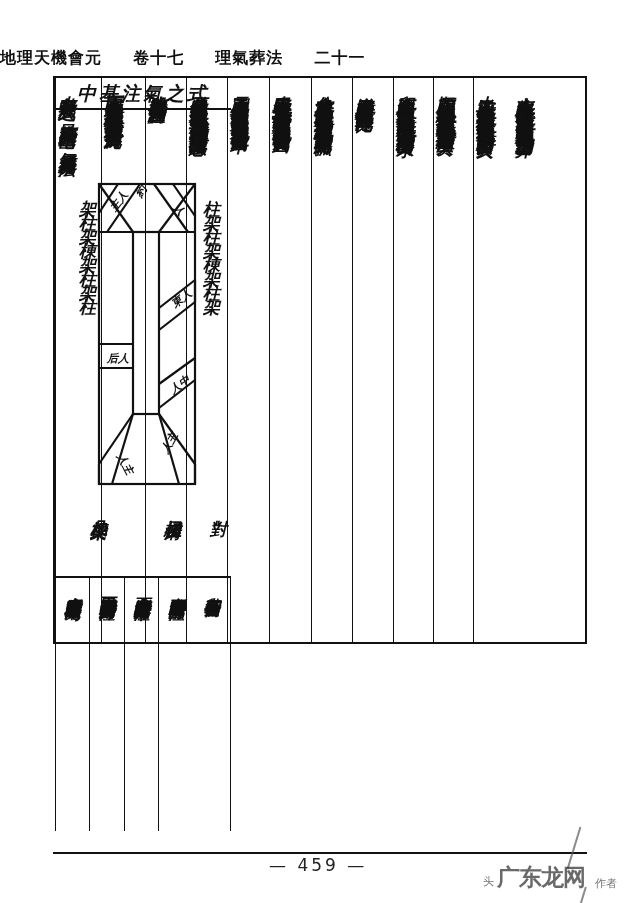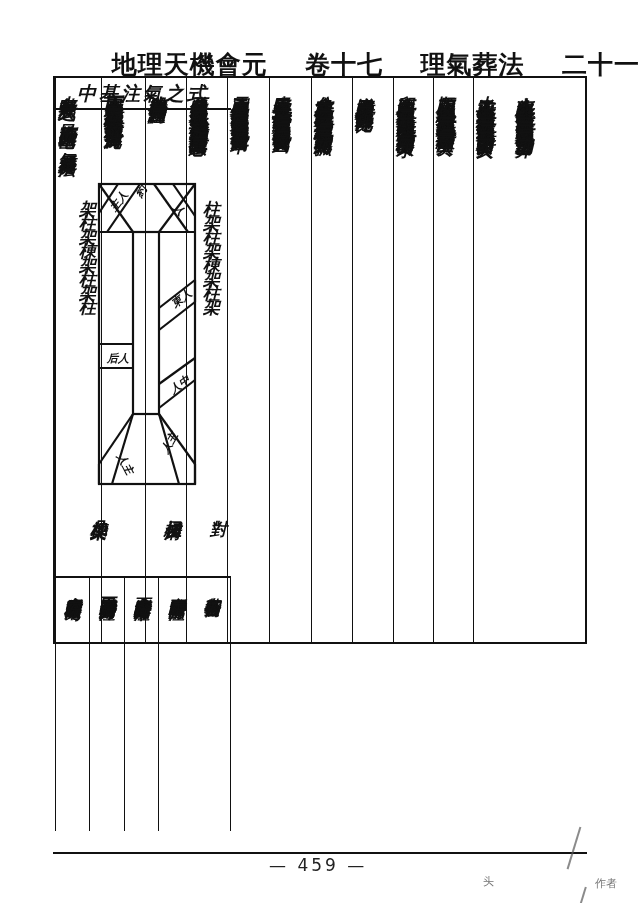--- a/index.html
+++ b/index.html
@@ -15,22 +15,22 @@
     overflow: hidden;
     color: #111111;
   }
 
   
   #header-line {
     position: absolute;
     top: 48px;
     left: 0;
     width: 640px;
-    text-align: right;
-    font-size: 25px;
+    text-align: left;
+    font-size: 16px;
     font-weight: bold;
     letter-spacing: 1px;
     white-space: nowrap;
     font-family: "DejaVu Sans", "Liberation Sans", sans-serif;
   }
   #header-line span { display: inline-block; }
   .hdr-gap { width: 18px; }
 
   
   #page-frame {
@@ -367,14 +367,15 @@
 <div id="page-number">
   <span>—</span>
   <span>459</span>
   <span>—</span>
 </div>
 
 <div id="watermark">
   <div id="wm-slash1"></div>
   <div id="wm-slash2"></div>
   <div id="wm-sub-l">头</div>
+  <div id="wm-main">广东龙网</div>
   <div id="wm-sub-r">作者</div>
 </div>
 
 </body></html>

